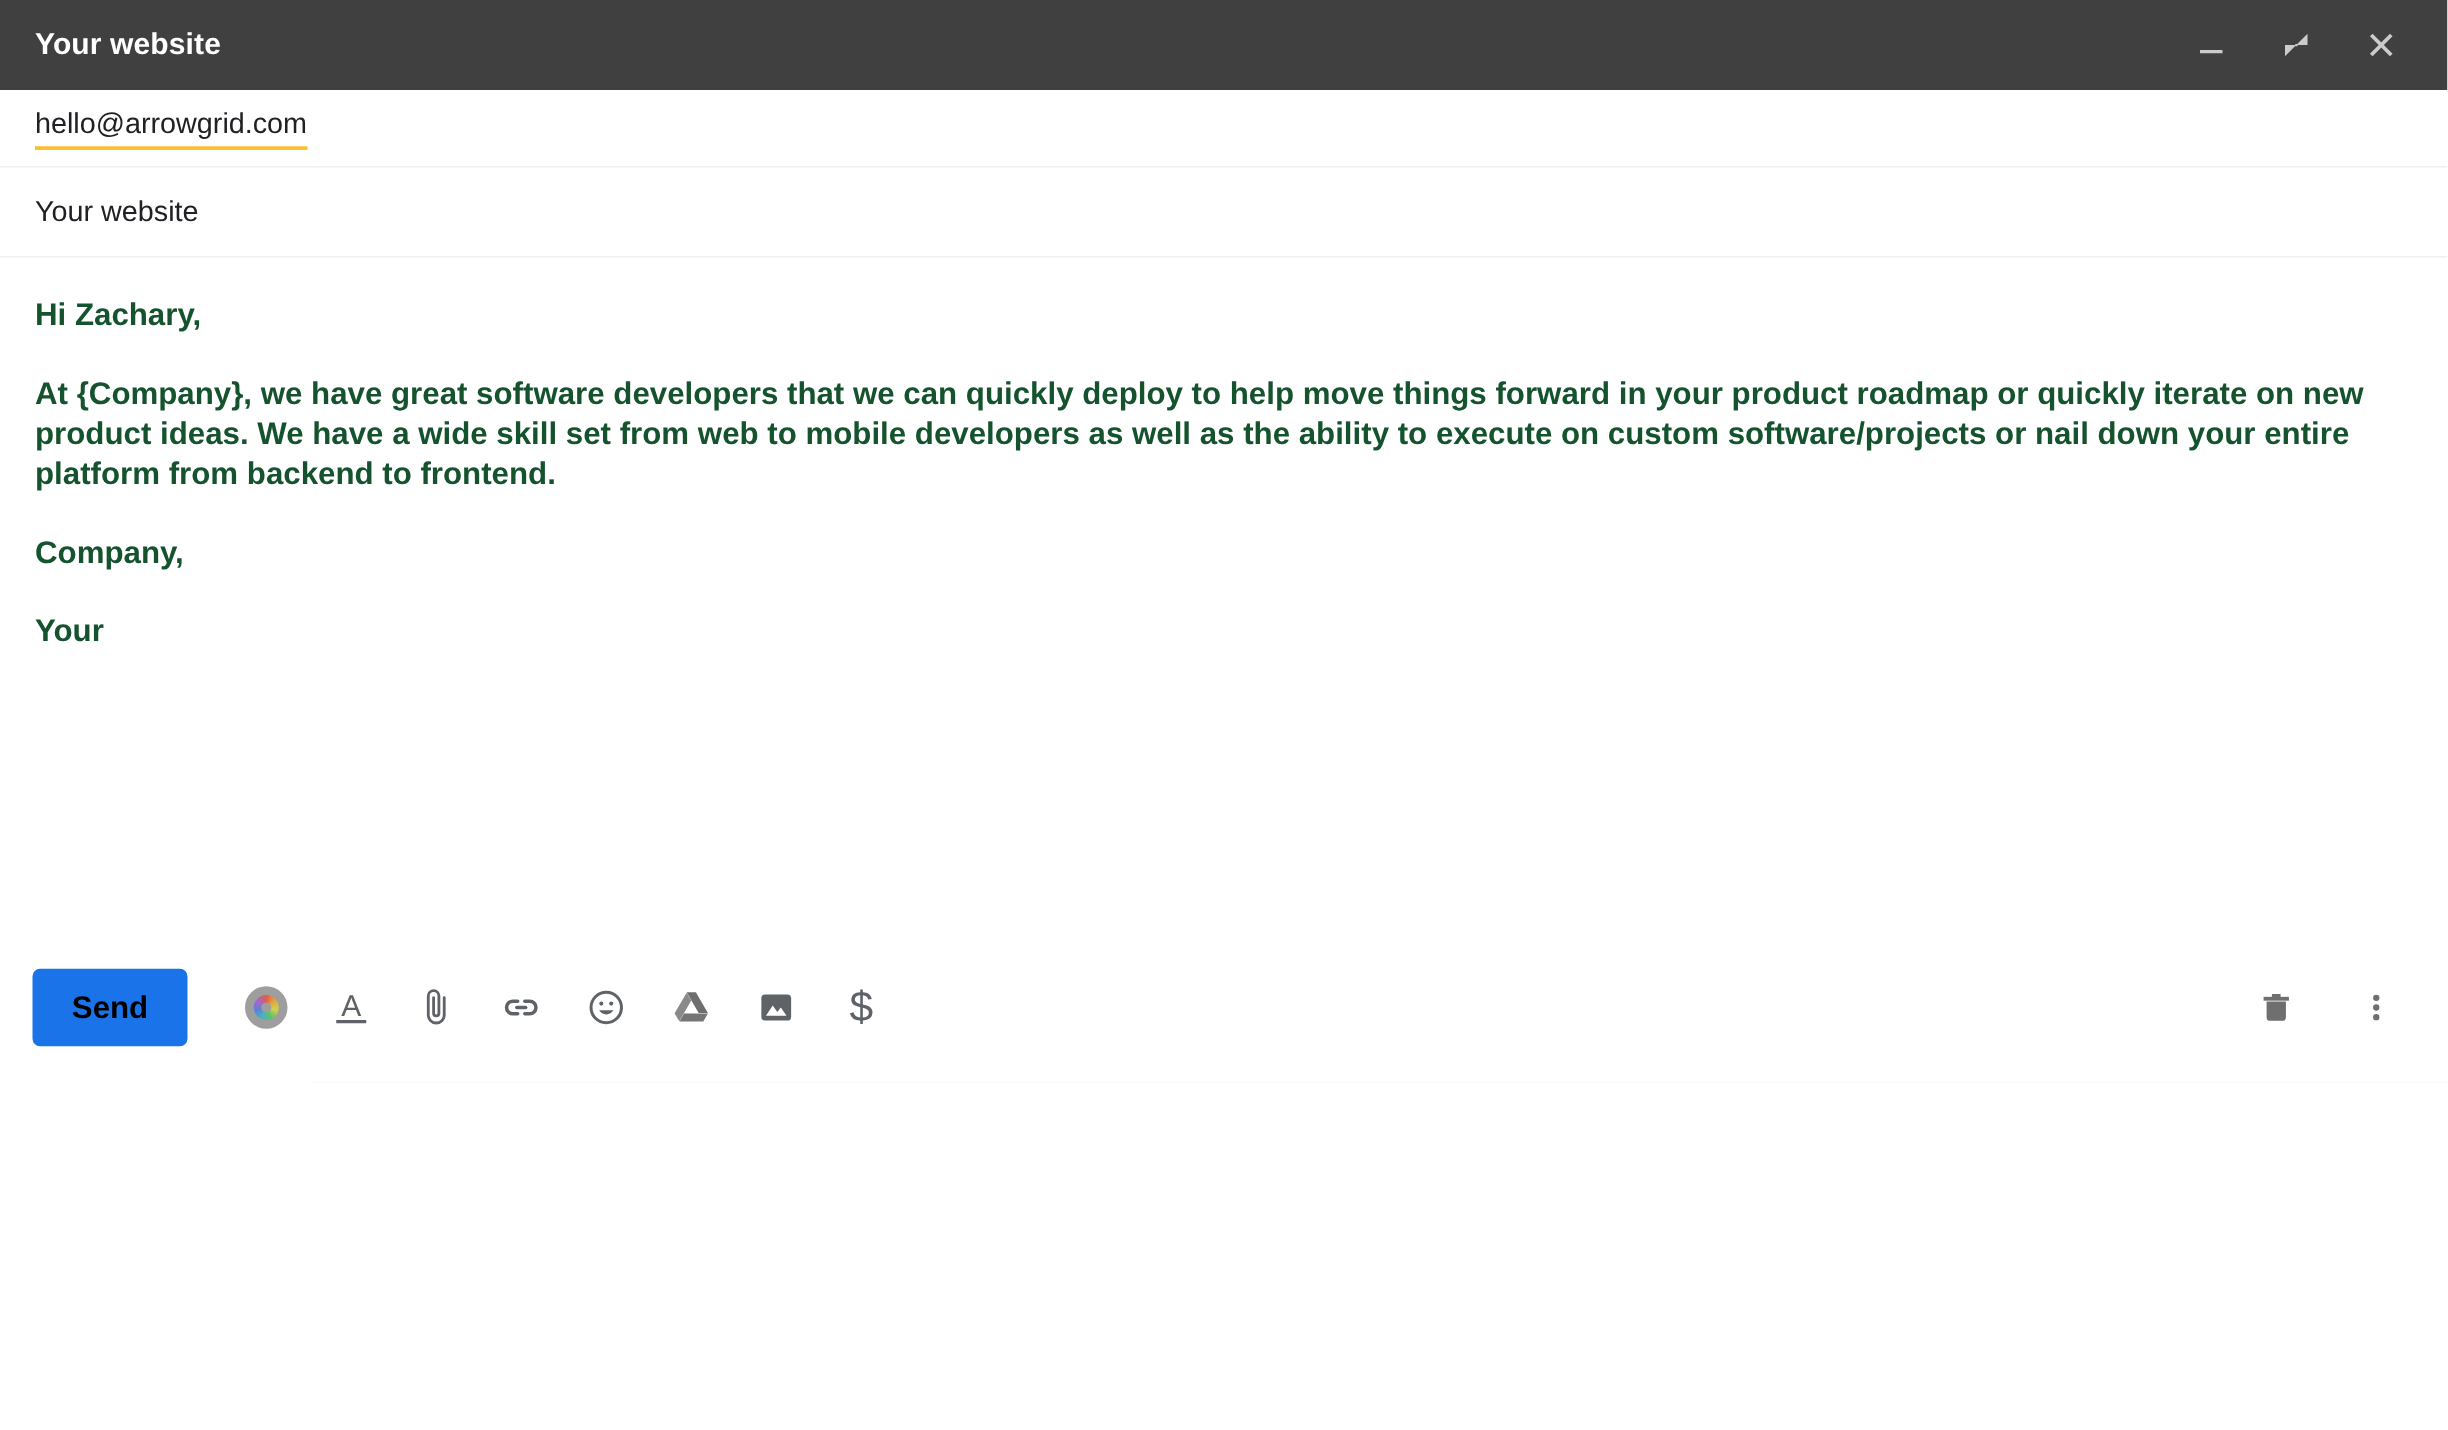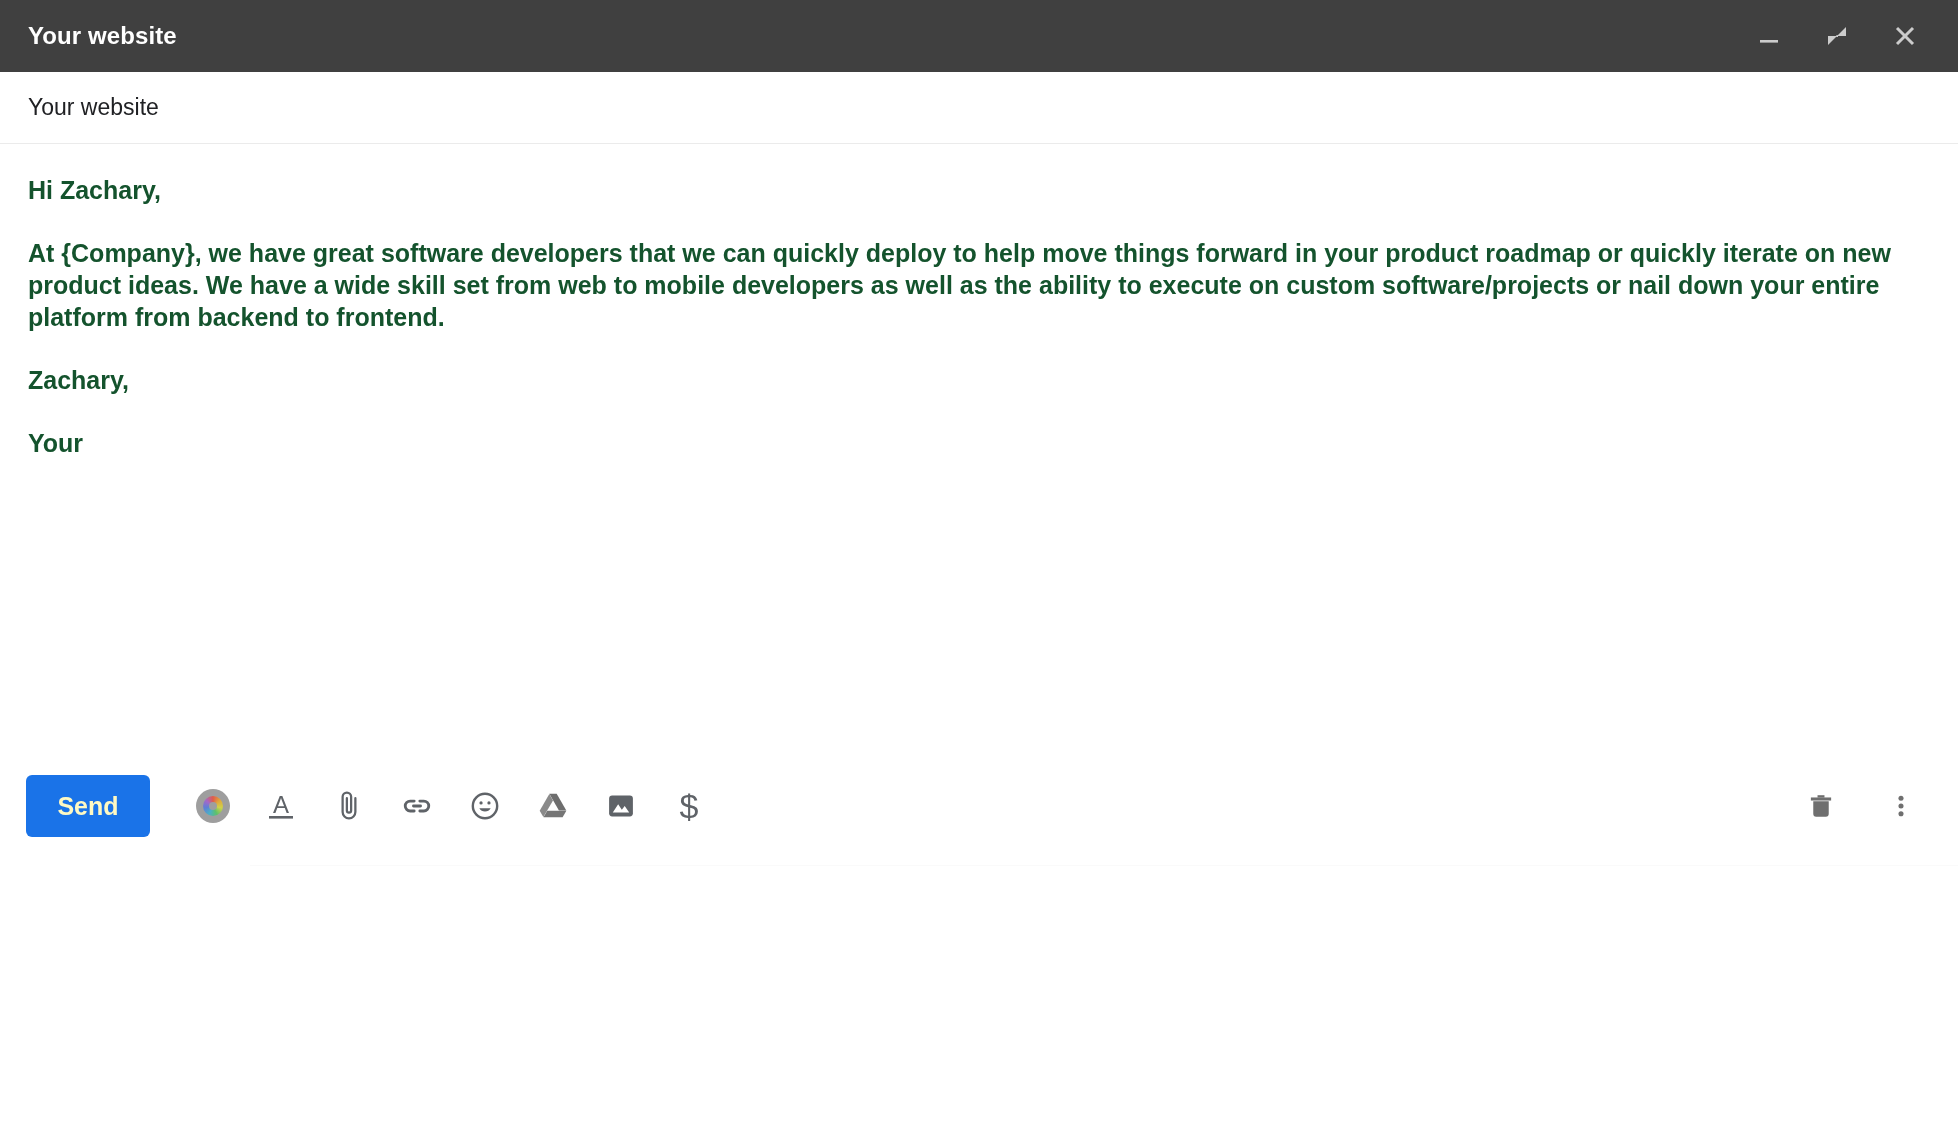--- a/index.html
+++ b/index.html
@@ -112,21 +112,21 @@
     left: 250px; right: 0; bottom: 6px;
     height: 1px;
     background: #fafafa;
   }
 
   .send-button {
     height: 62px;
     min-width: 124px;
     padding: 0 26px;
     background: #1a73e8;
-    color: #fef9c3;
+    color: #000000;
     font-size: 25px;
     font-weight: bold;
     border: none;
     border-radius: 6px;
     cursor: pointer;
     display: flex;
     align-items: center;
     justify-content: center;
     font-family: "Liberation Sans", sans-serif;
   }
@@ -214,29 +214,32 @@
           <g stroke="#cccccc" stroke-width="3" stroke-linecap="butt">
             <line x1="5" y1="5" x2="21" y2="21"></line>
             <line x1="21" y1="5" x2="5" y2="21"></line>
           </g>
         </svg>
       </div>
 
     </div>
   </div>
 
+  <div class="field-row recipient-row">
+    <span class="recipient-chip" title="Recipients">hello@arrowgrid.com</span>
+  </div>
 
   <div class="field-row subject-row">
     <span class="subject-text" title="Subject">Your website</span>
   </div>
 
   <div class="body-area">
     <p class="body-para">Hi Zachary,</p>
     <p class="body-para">At {Company}, we have great software developers that we can quickly deploy to help move things forward in your product roadmap or quickly iterate on new product ideas. We have a wide skill set from web to mobile developers as well as the ability to execute on custom software/projects or nail down your entire platform from backend to frontend.</p>
-    <p class="body-para">Zachary,</p>
+    <p class="body-para">Company,</p>
     <p class="body-para">Your</p>
   </div>
 
   <div class="toolbar">
 
     <button class="send-button">Send</button>
 
     <div class="tool-icons">
 
       <div class="tool-btn">

